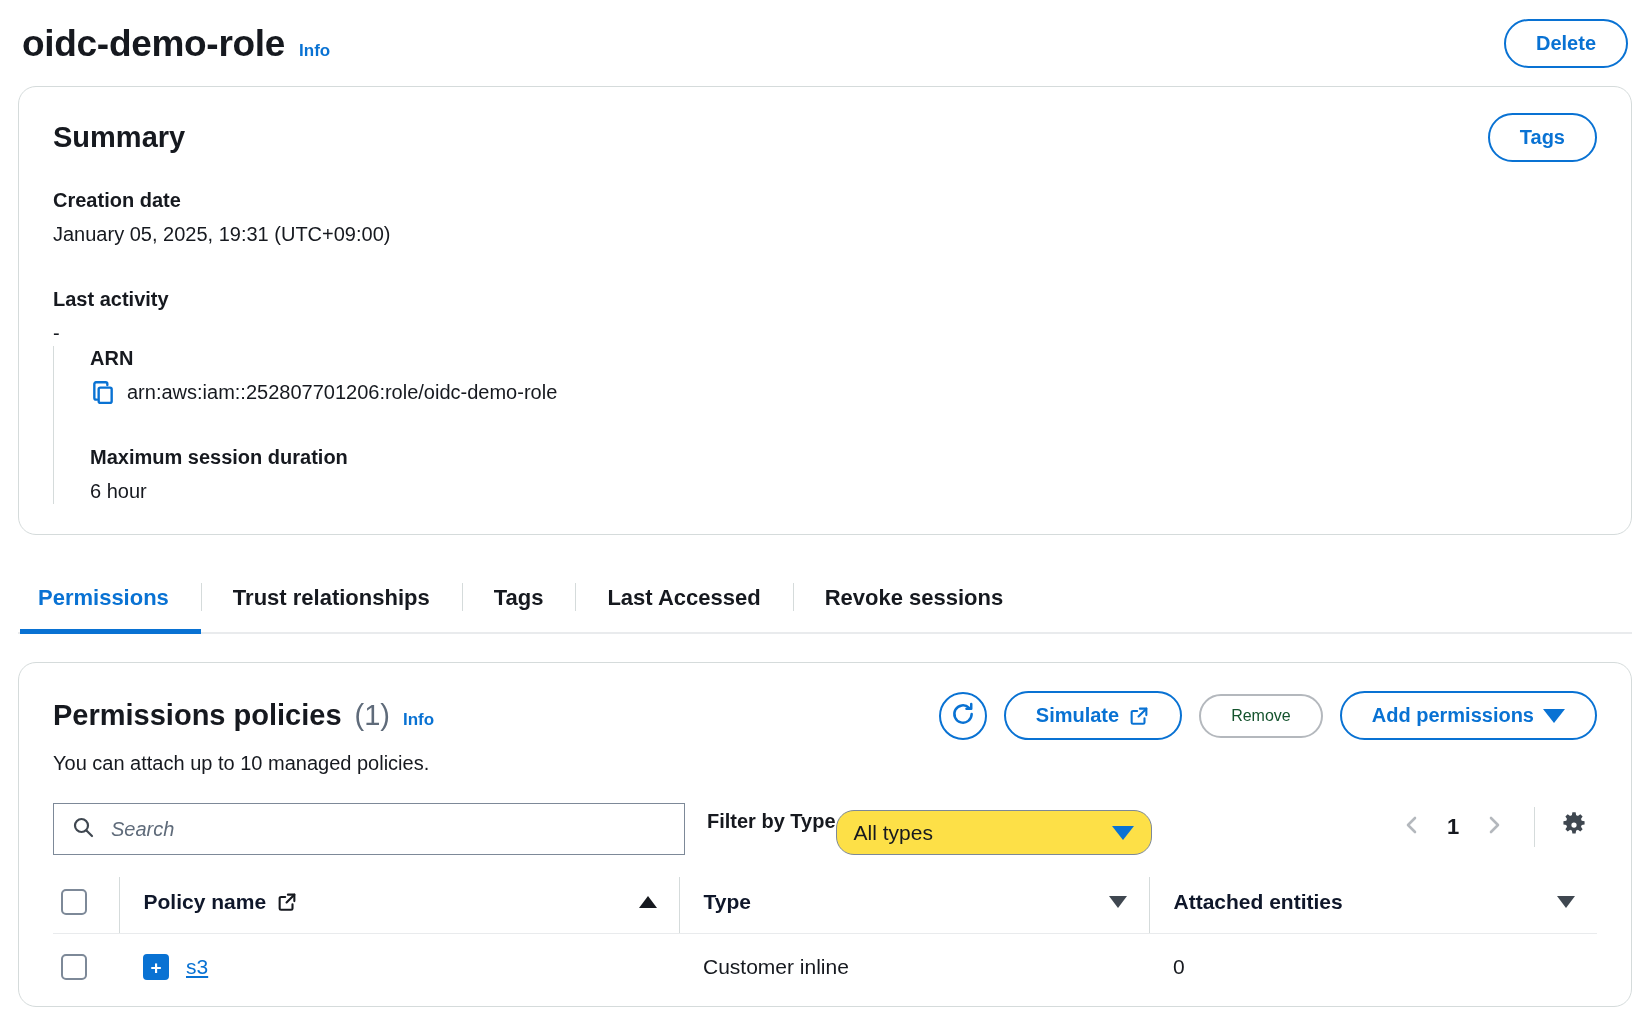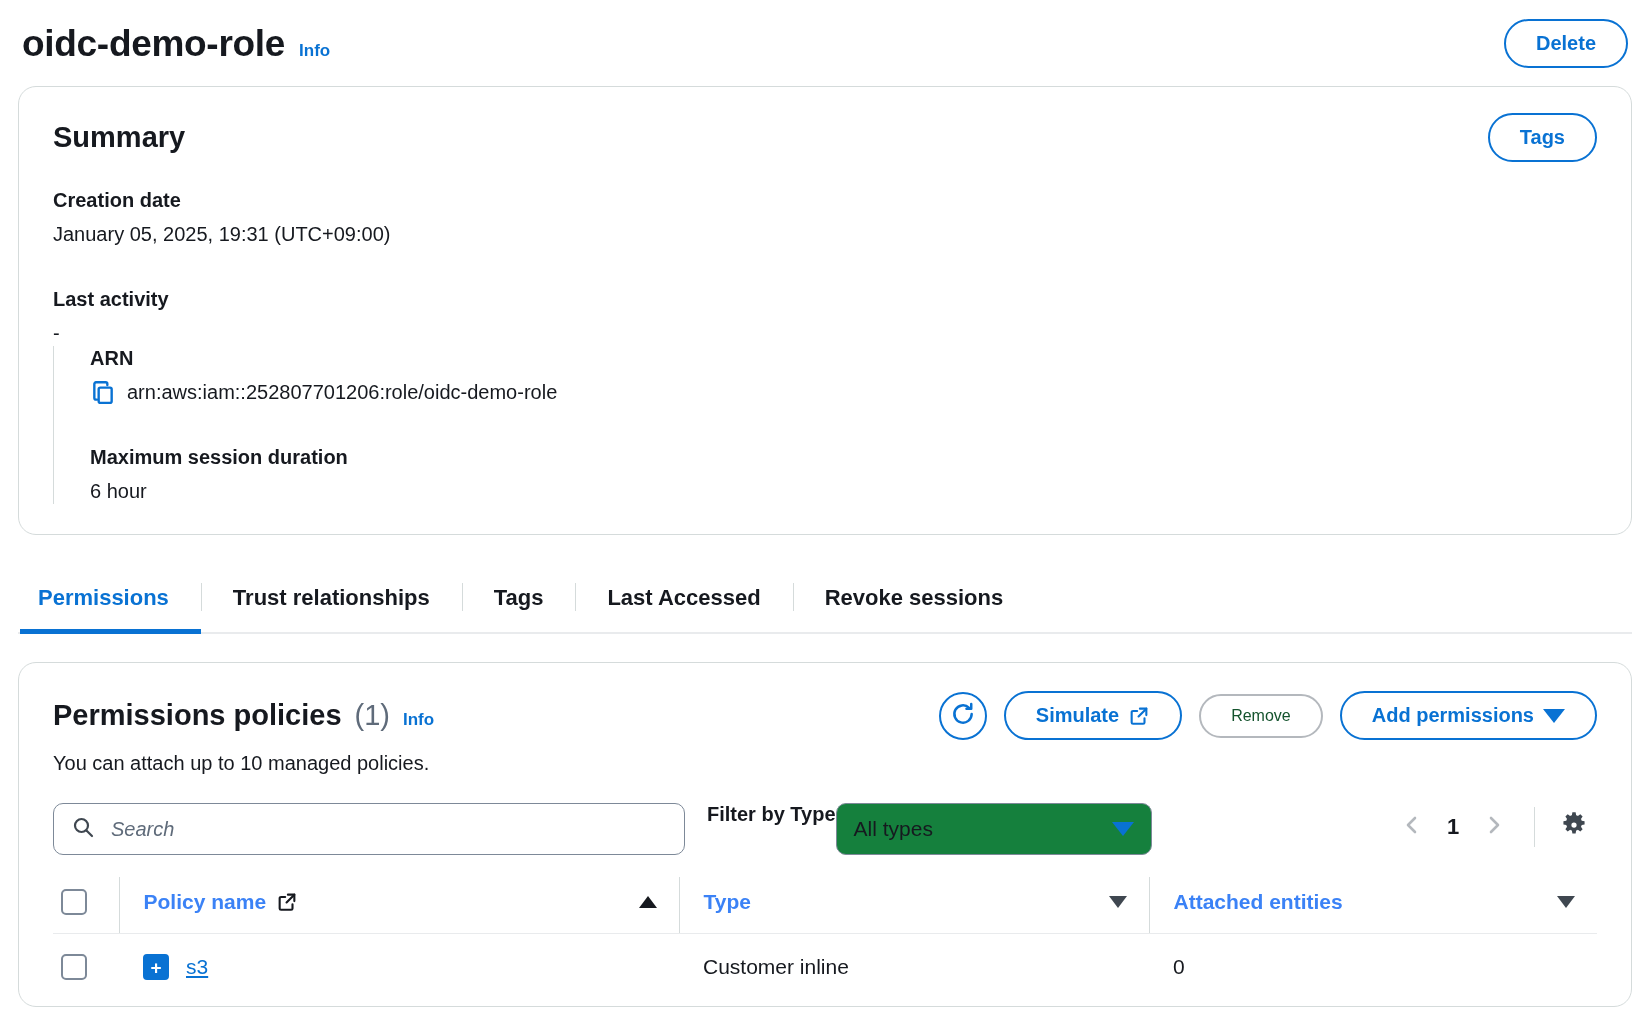--- a/index.html
+++ b/index.html
@@ -107,39 +107,39 @@
   }
   .subtext { font-size: 20px; color: #16191f; margin-top: 12px; }
 
   
   .filter-row {
     display: flex; align-items: flex-end; gap: 22px;
     margin-top: 28px;
   }
   .search-box {
     flex: 0 0 632px; height: 52px;
-    border: 1px solid #7d8998; border-radius: 10px;
+    border: 1px solid #7d8998; border-radius: 0;
     display: flex; align-items: center; gap: 14px; padding: 0 17px;
     background: #ffffff;
   }
   .search-input {
     border: none; outline: none; flex: 1; background: transparent;
     font-family: "Liberation Sans", sans-serif;
     font-size: 20px; font-style: italic; color: #5f6b7a;
   }
   .search-input::placeholder { color: #5f6b7a; font-style: italic; opacity: 1; }
   .filter-group { display: flex; flex-direction: row; }
   .filter-label {
     font-size: 20px; font-weight: bold; color: #16191f; margin-bottom: 10px;
   }
   .select-box {
-    width: 316px; height: 52px;
-    border: 1px solid #7d8998; border-radius: 10px;
+    width: 316px; height: 45px;
+    border: 1px solid #7d8998; border-radius: 18px;
     display: flex; align-items: center; justify-content: space-between;
-    padding: 0 17px; background: #15803d; cursor: pointer;
+    padding: 0 17px; background: #fde047; cursor: pointer;
   }
   .select-value { font-size: 21px; color: #16191f; }
   .tri-down-blue {
     width: 0; height: 0;
     border-left: 11px solid transparent; border-right: 11px solid transparent;
     border-top: 14px solid #0972d3;
   }
   .pager {
     margin-left: auto; display: flex; align-items: center; gap: 0;
     padding-bottom: 4px;
@@ -154,21 +154,21 @@
   }
   .pager-div { width: 1px; height: 40px; background: #d5dbdb; margin: 0 16px; }
   .gear-btn {
     width: 46px; height: 46px; display: flex; align-items: center;
     justify-content: center; cursor: pointer;
   }
 
   
   table.policies { width: 100%; border-collapse: collapse; margin-top: 22px; }
   table.policies th {
-    text-align: left; font-size: 21px; font-weight: bold; color: #3b82f6;
+    text-align: left; font-size: 21px; font-weight: bold; color: #0f172a;
     padding: 12px 0 18px 0; border-bottom: 1px solid #e9ebed;
     vertical-align: middle;
   }
   table.policies td {
     font-size: 21px; color: #16191f; padding: 20px 0 22px 0;
     vertical-align: middle;
   }
   .col-check { width: 66px; padding-left: 8px !important; }
   .col-name  { width: 560px; }
   .col-type  { width: 470px; }

